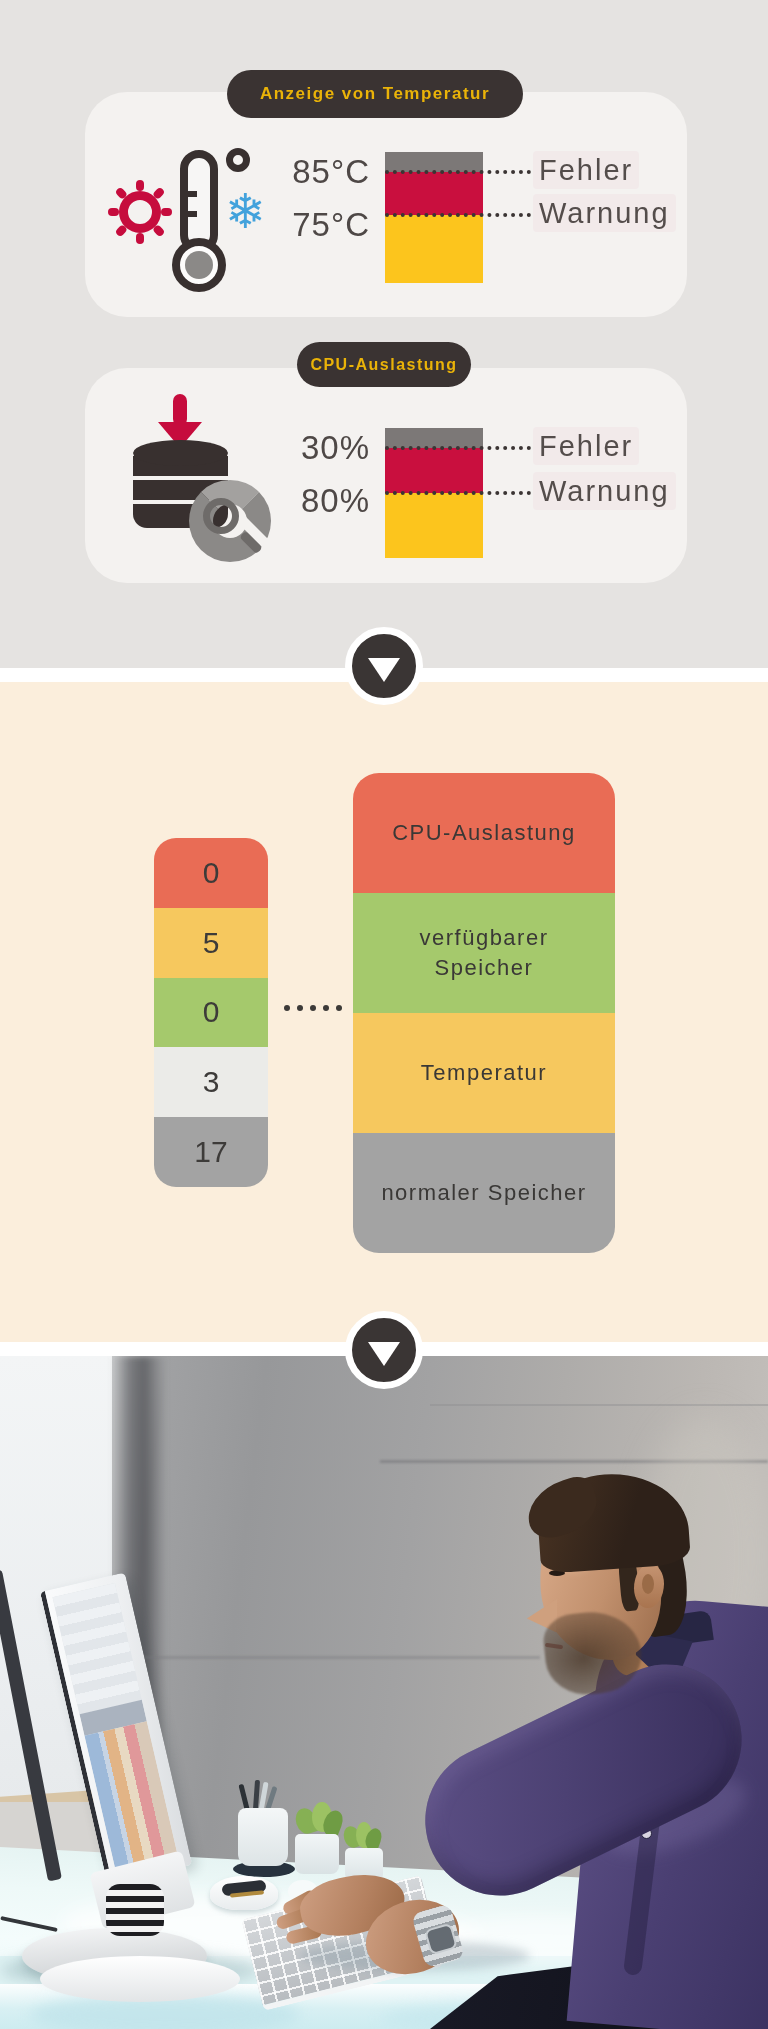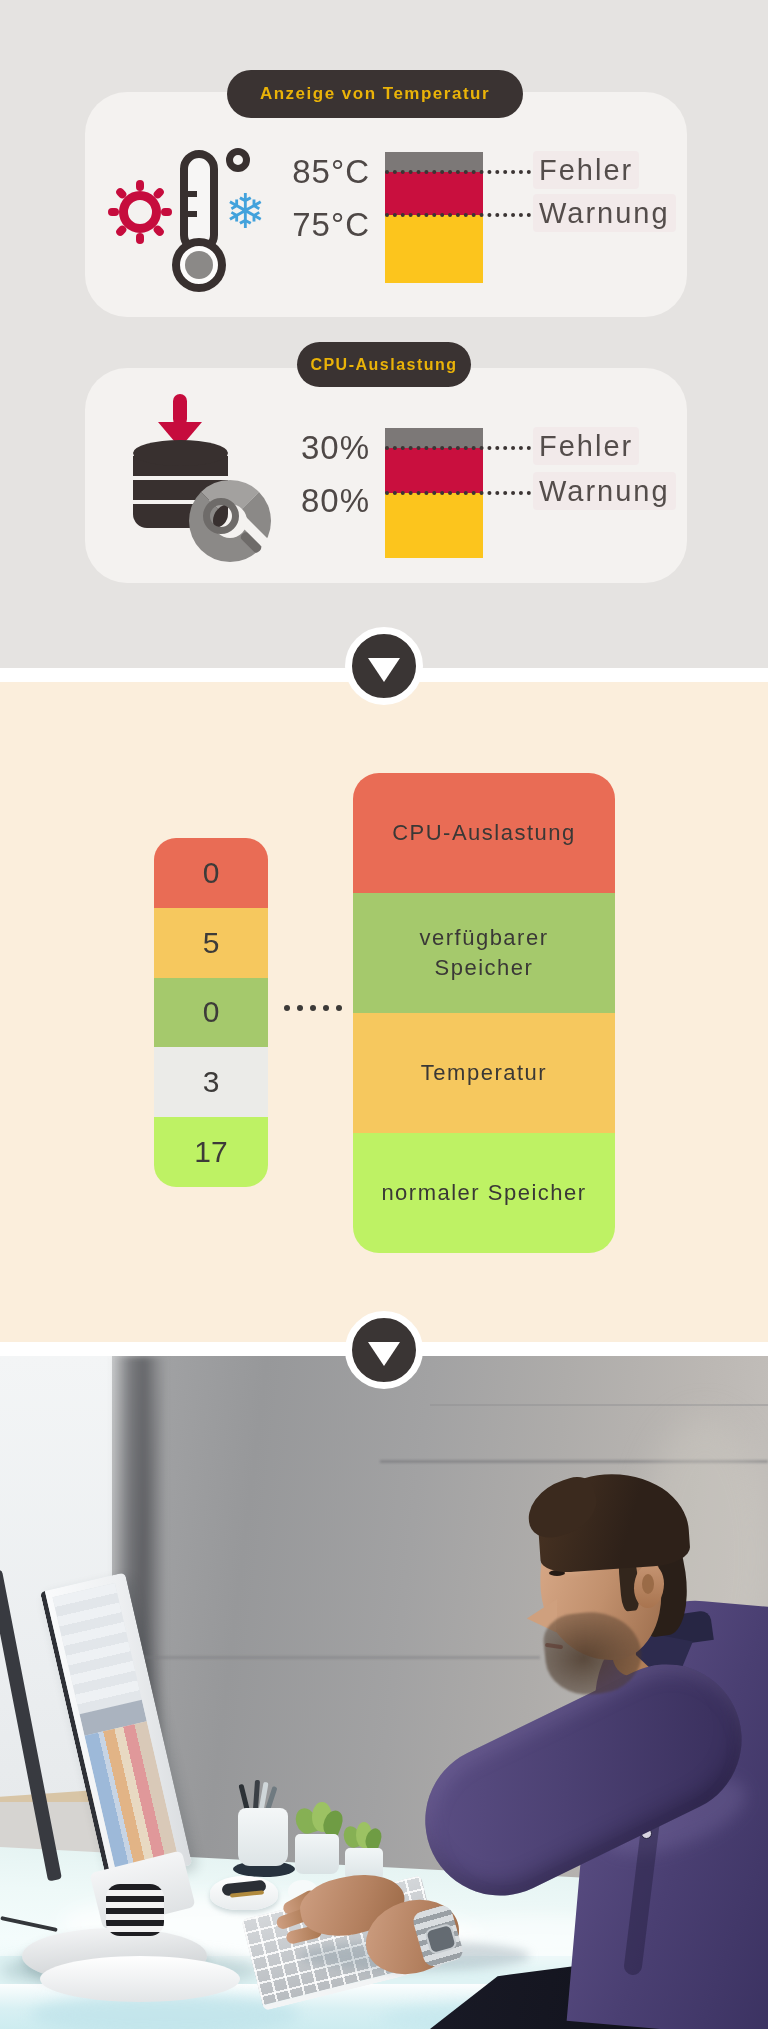--- a/index.html
+++ b/index.html
@@ -70,21 +70,21 @@
 
   
   .legend-left{position:absolute;left:154px;top:838px;width:114px;height:349px;border-radius:22px;
                overflow:hidden;display:flex;flex-direction:column;}
   .legend-left .cell{flex:1;display:flex;align-items:center;justify-content:center;font-size:30px;color:#3d3b39;}
   .legend-right{position:absolute;left:353px;top:773px;width:262px;height:480px;border-radius:26px;
                 overflow:hidden;display:flex;flex-direction:column;}
   .legend-right .cell{flex:1;display:flex;align-items:center;justify-content:center;text-align:center;
                       font-size:22px;letter-spacing:1.5px;line-height:30px;color:#3a3836;white-space:pre-line;}
   .c-red{background:#e96c55;} .c-yellow{background:#f6c85e;} .c-green{background:#a5c96c;}
-  .c-gray{background:#ebebe8;} .c-blue{background:#bef264;}
+  .c-gray{background:#ebebe8;} .c-blue{background:#a3a3a3;}
   .hl-green{background:rgba(200,212,160,0.28);padding:2px 8px;border-radius:4px;}
   .legend-dots{position:absolute;left:284px;top:1005px;width:58px;height:7px;display:flex;gap:7px;}
   .legend-dots i{width:6px;height:6px;background:#3c3a38;border-radius:50%;}
 
   
   .ph{position:absolute;}
   .wall{left:0;top:0;width:768px;height:673px;
     background:linear-gradient(97deg,#f0f2f3 0px,#eceef0 70px,#c9cbcc 112px,#a0a1a3 165px,#97989a 265px,#a2a2a3 430px,#aeacaa 565px,#bbb7b3 700px,#c1bdb9 768px);}
   .window{left:0;top:0;width:112px;height:448px;background:linear-gradient(180deg,#f3f5f6,#ebeef0 70%,#e7eaec);}
   .sill{left:0;top:437px;width:108px;height:12px;background:#d8c5a6;transform:rotate(-4deg);}

